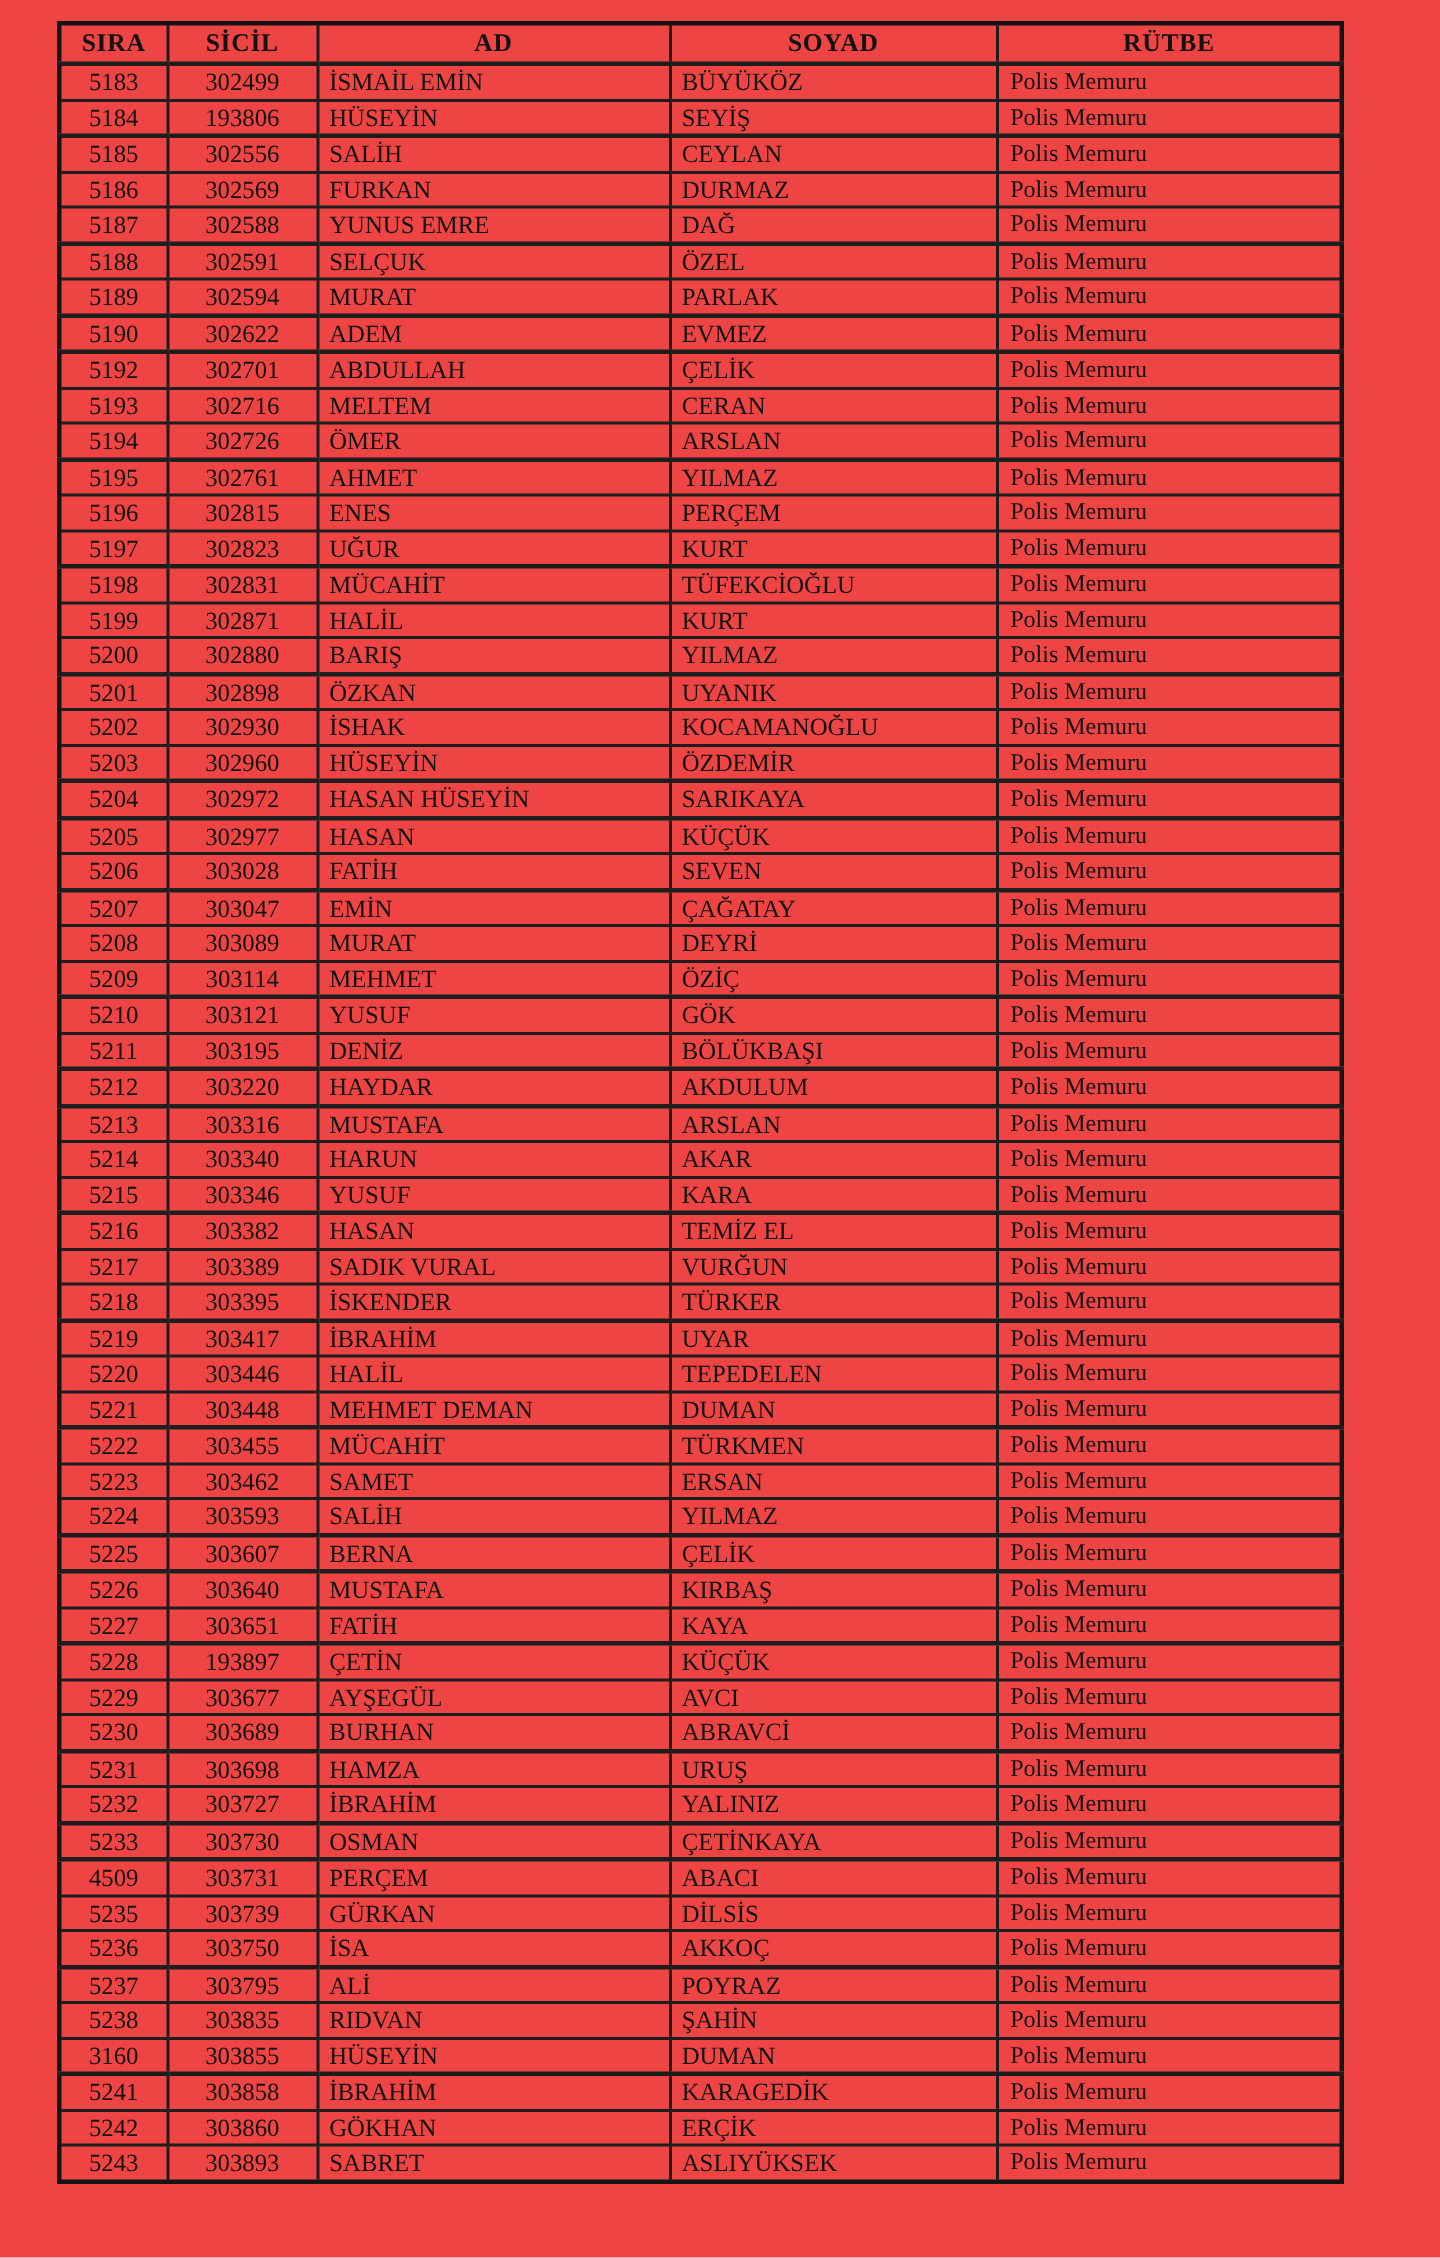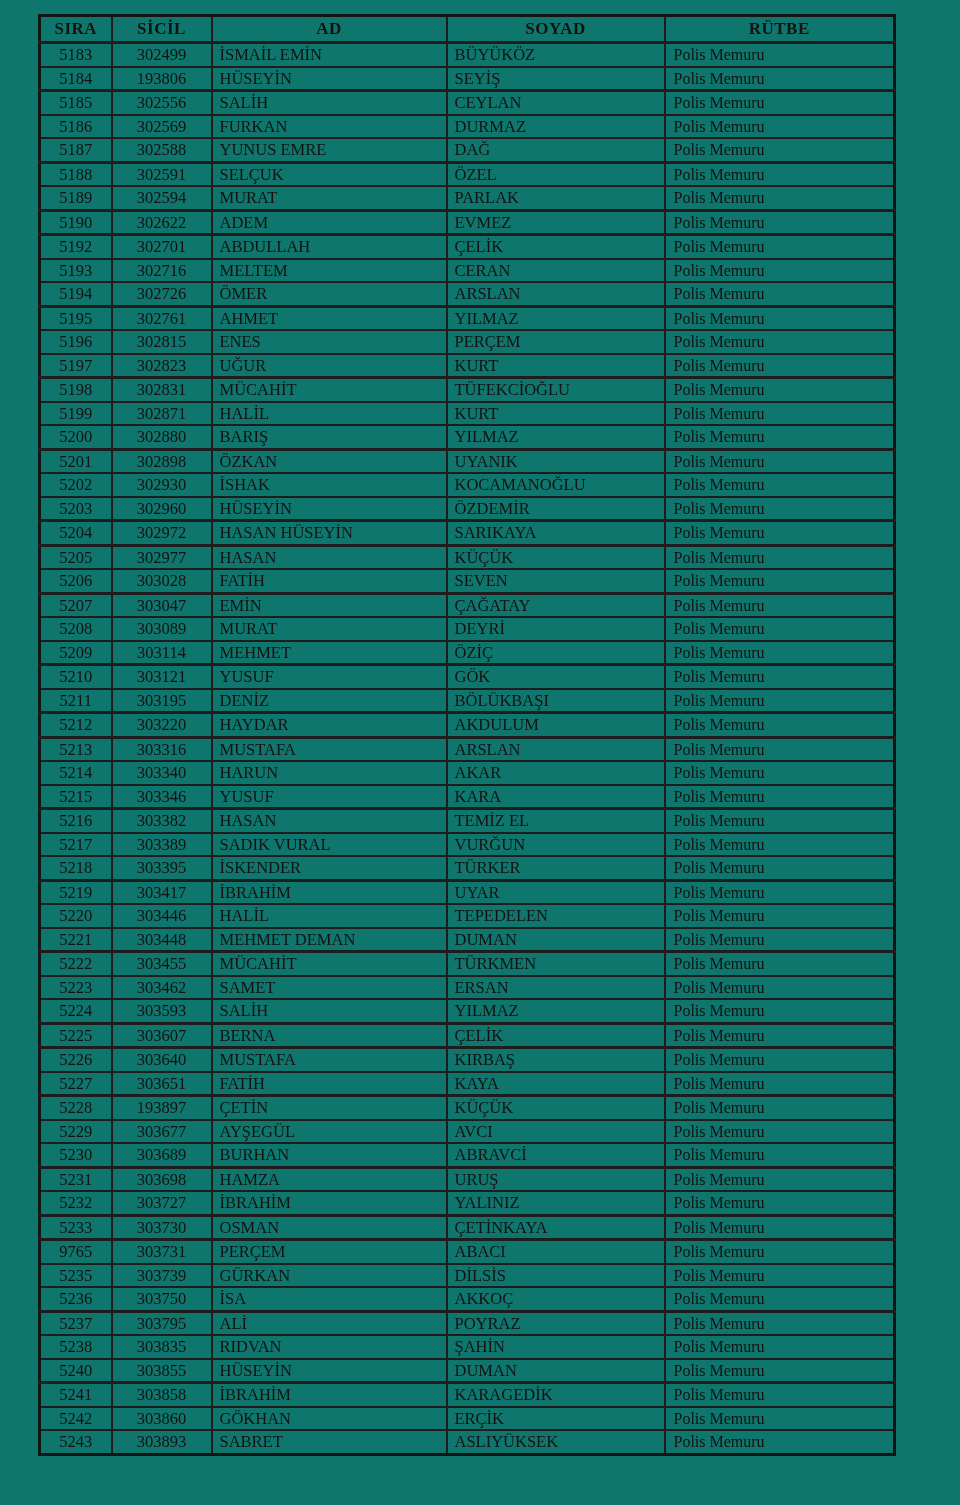--- a/index.html
+++ b/index.html
@@ -11,21 +11,21 @@
     width: 960px;
     height: 1505px;
     position: relative;
     font-family: "Liberation Serif", "DejaVu Serif", serif;
     color: #121212;
     -webkit-font-smoothing: none;
   }
   .scan-page {
     position: absolute;
     inset: 0;
-    background: #0f766e;
+    background: #ef4444;
   }
   table.roster {
     position: absolute;
     left: 38px;
     top: 14px;
     border-collapse: collapse;
     table-layout: fixed;
     width: 855px;
     border: 3px solid #141414;
   }
@@ -430,21 +430,21 @@
           <td class="rutbe">Polis Memuru</td>
         </tr>
         <tr>
           <td class="sira">5233</td>
           <td class="sicil">303730</td>
           <td class="ad">OSMAN</td>
           <td class="soyad">ÇETİNKAYA</td>
           <td class="rutbe">Polis Memuru</td>
         </tr>
         <tr>
-          <td class="sira">9765</td>
+          <td class="sira">4509</td>
           <td class="sicil">303731</td>
           <td class="ad">PERÇEM</td>
           <td class="soyad">ABACI</td>
           <td class="rutbe">Polis Memuru</td>
         </tr>
         <tr>
           <td class="sira">5235</td>
           <td class="sicil">303739</td>
           <td class="ad">GÜRKAN</td>
           <td class="soyad">DİLSİS</td>
@@ -465,21 +465,21 @@
           <td class="rutbe">Polis Memuru</td>
         </tr>
         <tr>
           <td class="sira">5238</td>
           <td class="sicil">303835</td>
           <td class="ad">RIDVAN</td>
           <td class="soyad">ŞAHİN</td>
           <td class="rutbe">Polis Memuru</td>
         </tr>
         <tr>
-          <td class="sira">5240</td>
+          <td class="sira">3160</td>
           <td class="sicil">303855</td>
           <td class="ad">HÜSEYİN</td>
           <td class="soyad">DUMAN</td>
           <td class="rutbe">Polis Memuru</td>
         </tr>
         <tr>
           <td class="sira">5241</td>
           <td class="sicil">303858</td>
           <td class="ad">İBRAHİM</td>
           <td class="soyad">KARAGEDİK</td>

